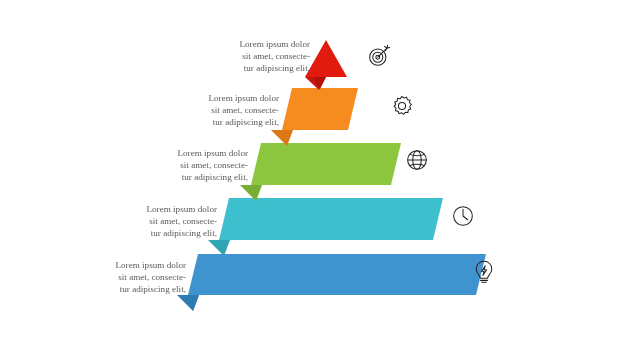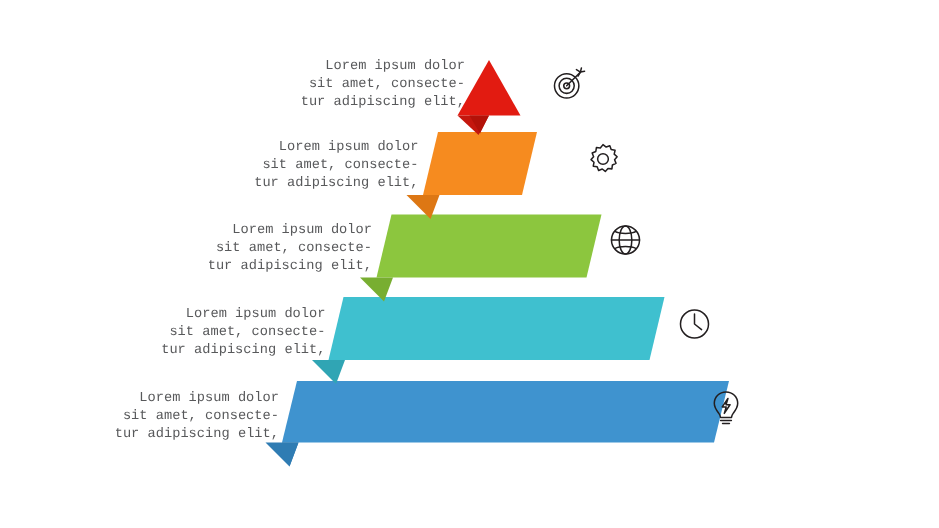--- a/index.html
+++ b/index.html
@@ -30,21 +30,21 @@
   }
   .pyramid-stage > svg {
     display: block;
   }
 
   
   .level-text {
     position: absolute;
     text-align: right;
     color: #58595b;
-    font-family: Liberation Mono, monospace;
+    font-family: Liberation Serif, serif;
     font-size: 9.1px;
     line-height: 12.1px;
     letter-spacing: 0.02px;
     white-space: pre-line;
     width: 122px;
   }
   .lt-1 { left: 188px; top: 38px; }
   .lt-2 { left: 157px; top: 92px; }
   .lt-3 { left: 126px; top: 147px; }
   .lt-4 { left: 95px;  top: 203px; }

